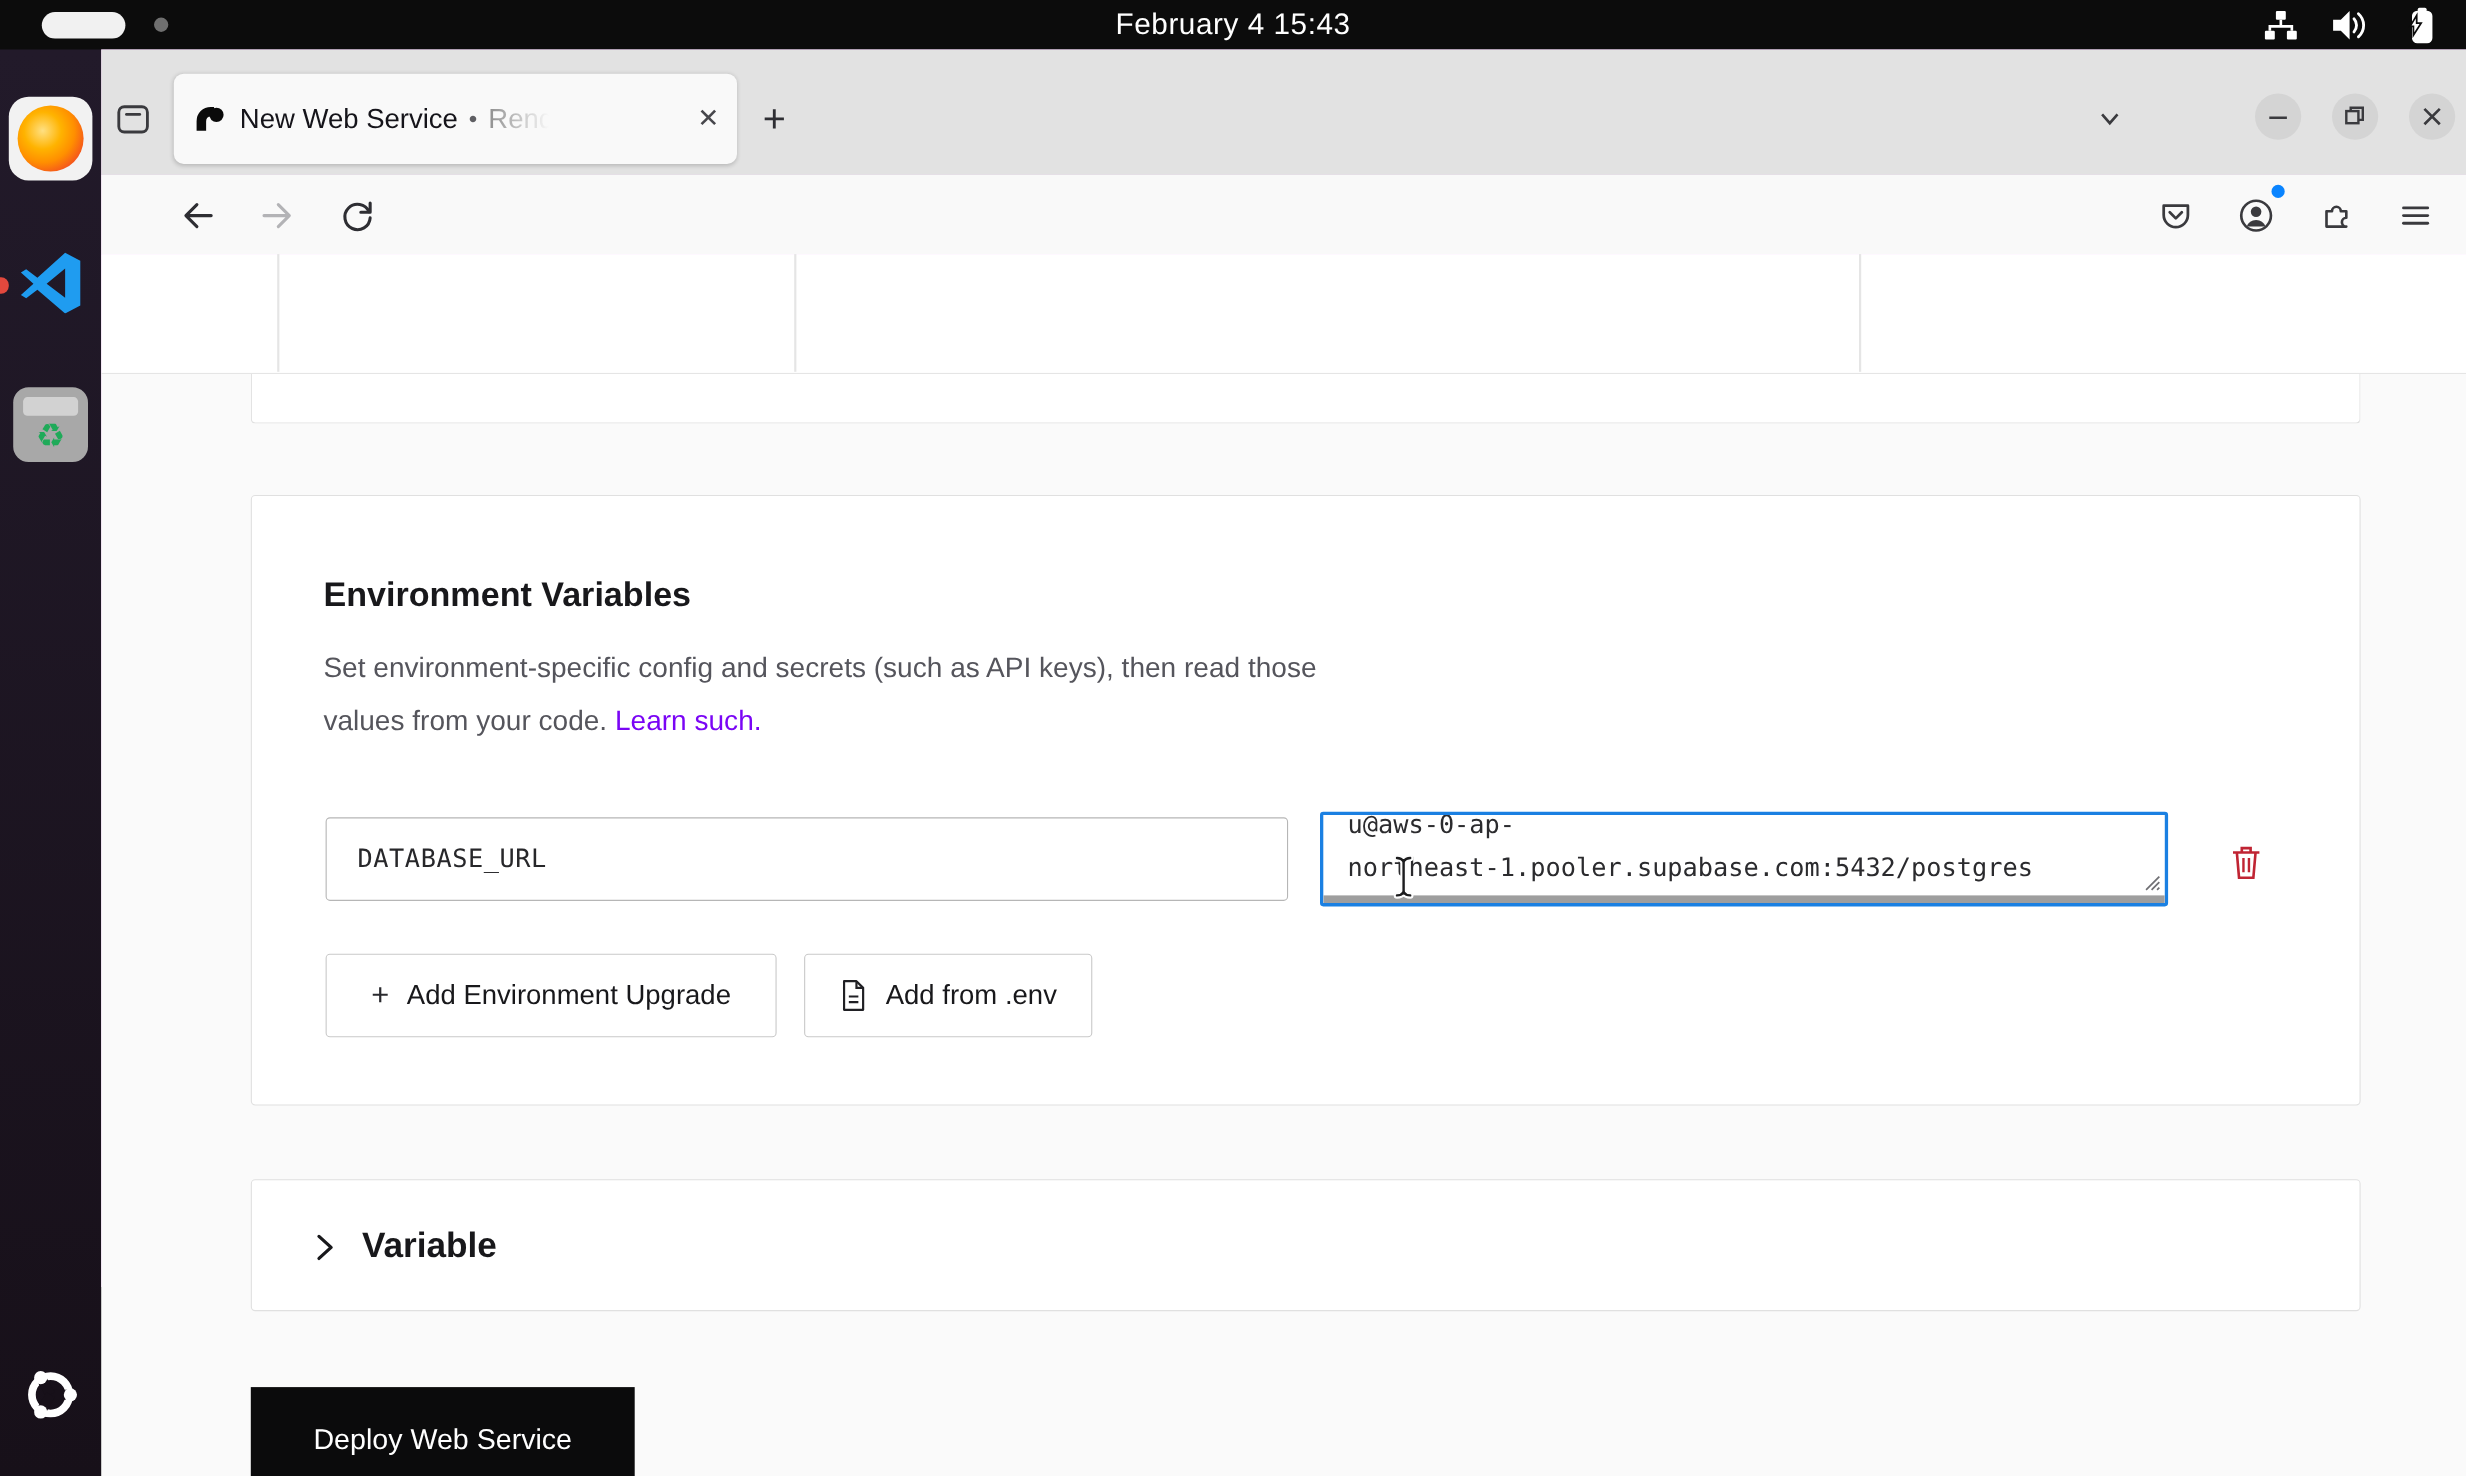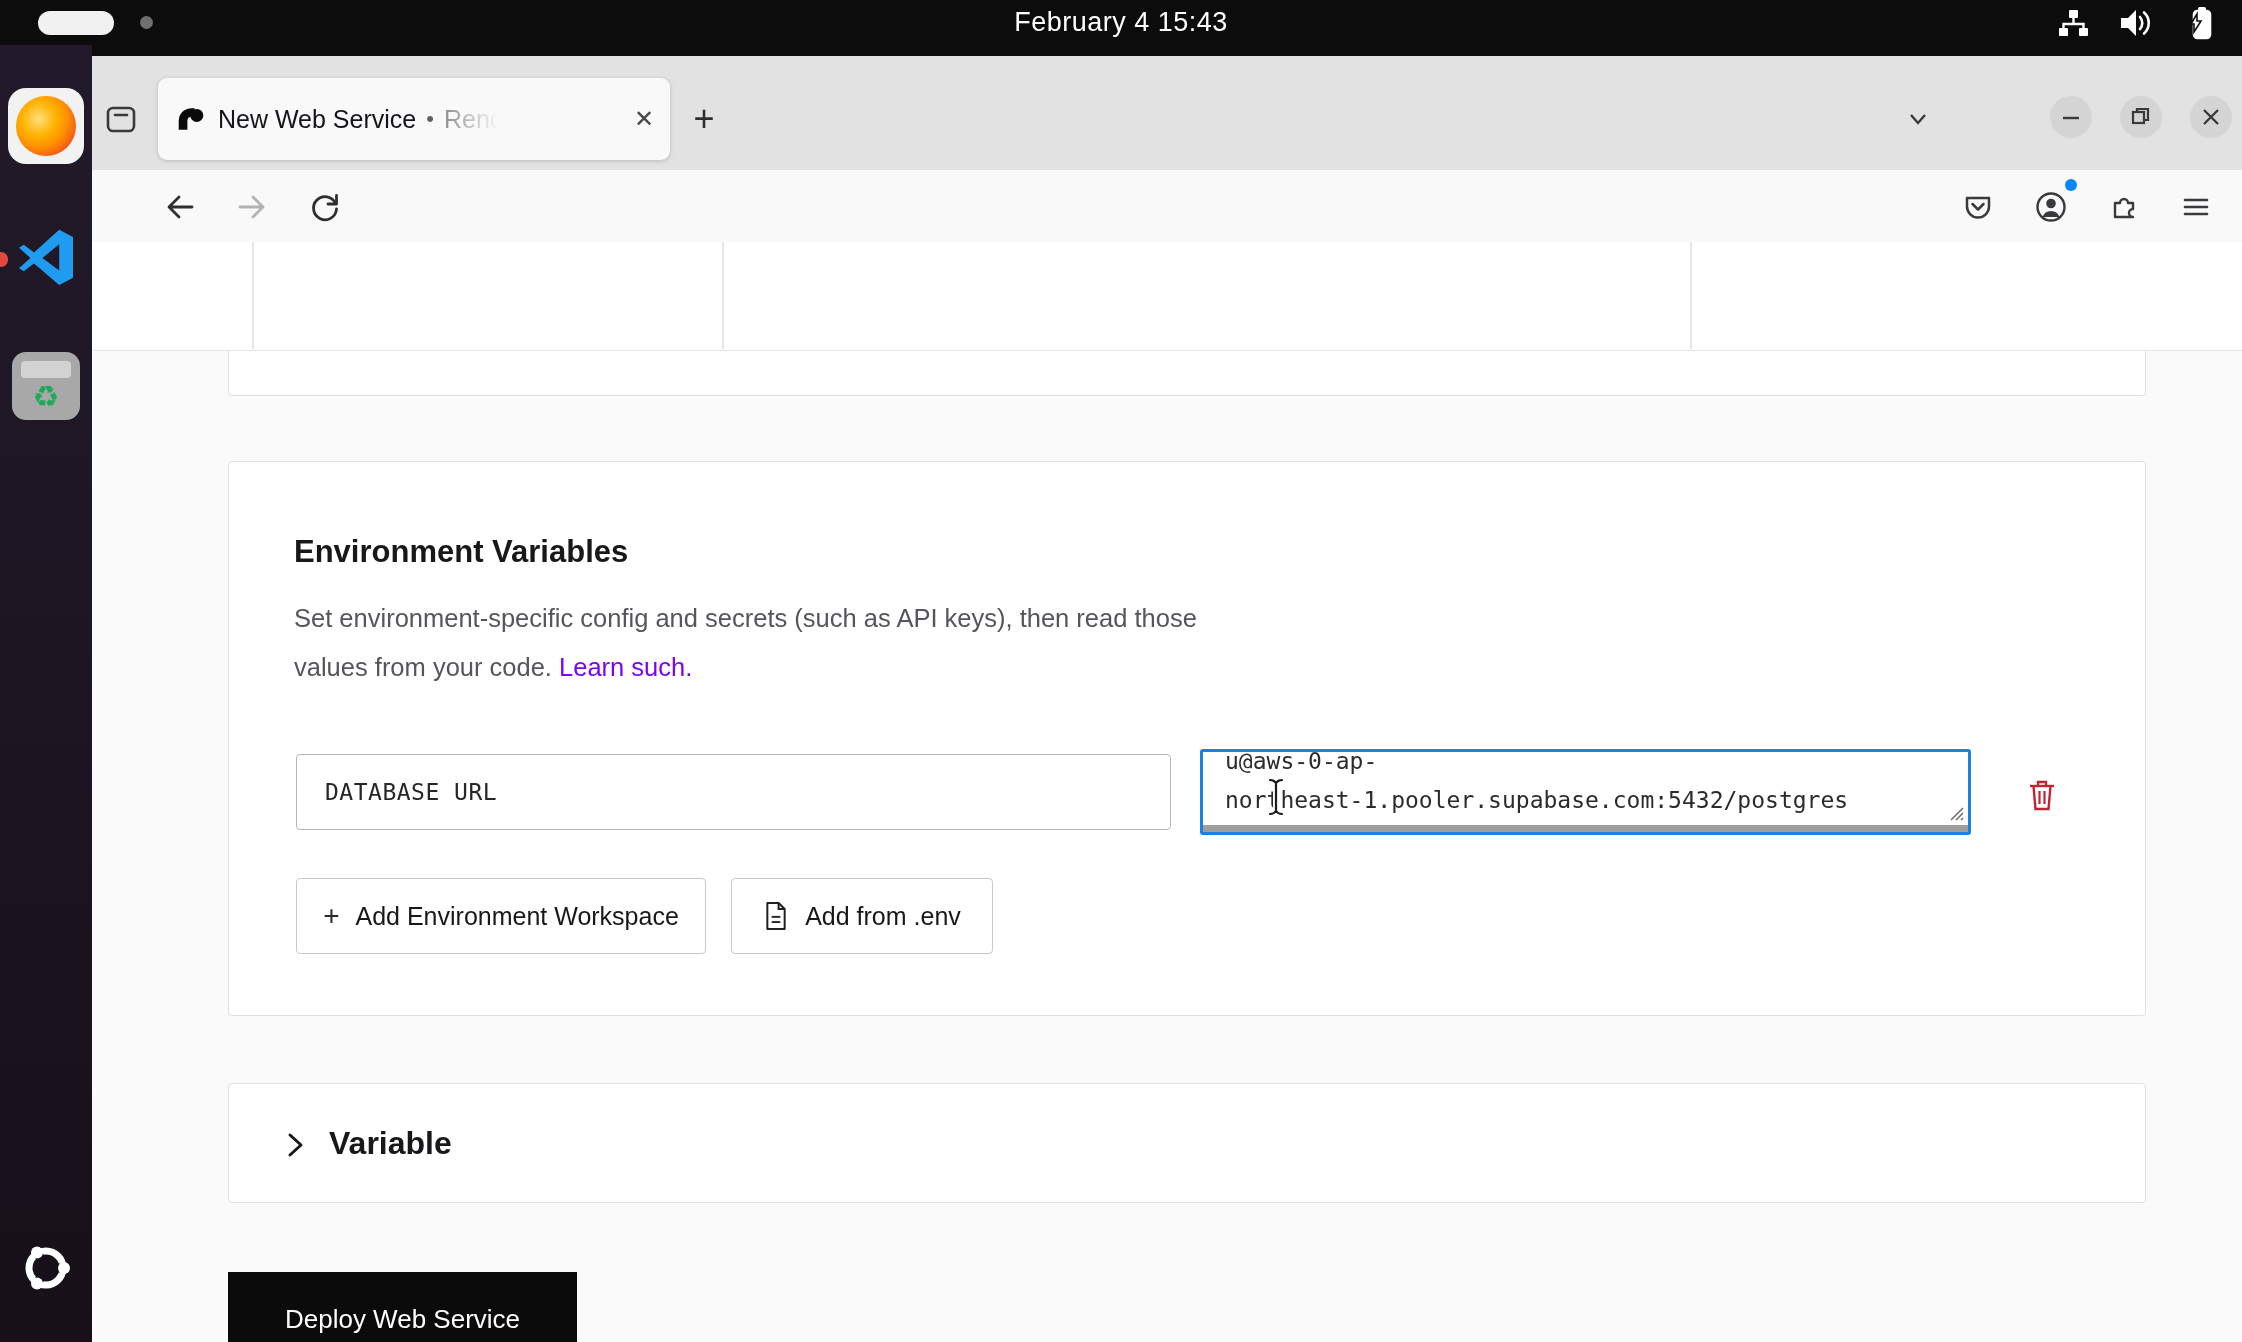--- a/index.html
+++ b/index.html
@@ -22,21 +22,21 @@
   .ff-logo{width:60px;height:60px;border-radius:50%;
     background:radial-gradient(circle at 38% 38%,#ffe082 0%,#ffb300 32%,#ff8f00 55%,#f4511e 78%,#b71c1c 100%);}
   .vsc{left:13px;top:177px;width:66px;height:66px;}
   .vsc-badge{position:absolute;left:-2px;top:207px;width:10px;height:15px;border-radius:0 7px 7px 0;background:#e2483d;}
   .recycle-tile{left:12px;top:307px;width:68px;height:68px;background:#a8a8a8;border-radius:14px;flex-direction:column;}
   .recycle-slot{width:50px;height:17px;background:#d2d2d2;border-radius:4px;margin-bottom:4px;}
   .recycle-glyph{font-size:30px;line-height:30px;color:#1faa59;}
   .ubuntu{left:18px;top:1195px;width:56px;height:56px;}
 
   
-  .browser{position:absolute;left:92px;top:45px;width:2150px;height:1125px;background:#f0abfc;margin-top:11px;}
+  .browser{position:absolute;left:92px;top:45px;width:2150px;height:1125px;background:#f0abfc;}
 
   .tabbar{position:absolute;left:0;top:0;width:2150px;height:114px;background:#e2e2e2;}
   .tabsview{position:absolute;left:10px;top:44px;width:38px;height:38px;display:flex;align-items:center;justify-content:center;border-radius:6px;}
   .tab{position:absolute;left:66px;top:22px;width:512px;height:82px;background:#f9f9f9;border-radius:9px;
     box-shadow:0 1px 4px rgba(0,0,0,.18);display:flex;align-items:center;padding:0 16px 0 20px;}
   .tab-title{font-size:25px;color:#15141a;margin-left:14px;white-space:nowrap;}
   .tab-sep{font-size:22px;color:#5f5f63;margin:0 10px;}
   .tab-suffix{font-size:25px;background:linear-gradient(90deg,#8e8e8e 0%,rgba(142,142,142,0) 92%);
     -webkit-background-clip:text;background-clip:text;color:transparent;}
   .tab-close{margin-left:auto;font-size:24px;color:#47474c;line-height:1;cursor:default;}
@@ -365,21 +365,21 @@
             <line x1="3" y1="8" x2="27" y2="8" stroke="#c02433" stroke-width="2.4"></line>
             <path d="M11 8 V4 h8 v4" stroke="#c02433" stroke-width="2.4" fill="none"></path>
             <path d="M6.5 8 L8.5 31 h13 L23.5 8" stroke="#c02433" stroke-width="2.4" fill="none"></path>
             <line x1="12.5" y1="13" x2="12.5" y2="26" stroke="#c02433" stroke-width="2.2"></line>
             <line x1="17.5" y1="13" x2="17.5" y2="26" stroke="#c02433" stroke-width="2.2"></line>
           </svg>
         </div>
 
         <button class="row-btn btn-addvar">
           <span class="plus-glyph">+</span>
-          <span>Add Environment Workspace</span>
+          <span>Add Environment Upgrade</span>
         </button>
         <button class="row-btn btn-addenv">
           <svg width="26" height="32" viewBox="0 0 30 36">
             <path d="M5 3 h13 l7 7 v23 h-20 z" stroke="#202024" stroke-width="2.3" fill="none" stroke-linejoin="round"></path>
             <path d="M18 3 v7 h7" stroke="#202024" stroke-width="2.3" fill="none"></path>
             <line x1="10" y1="19" x2="20" y2="19" stroke="#202024" stroke-width="2.2"></line>
             <line x1="10" y1="25" x2="20" y2="25" stroke="#202024" stroke-width="2.2"></line>
           </svg>
           <span>Add from .env</span>
         </button>

